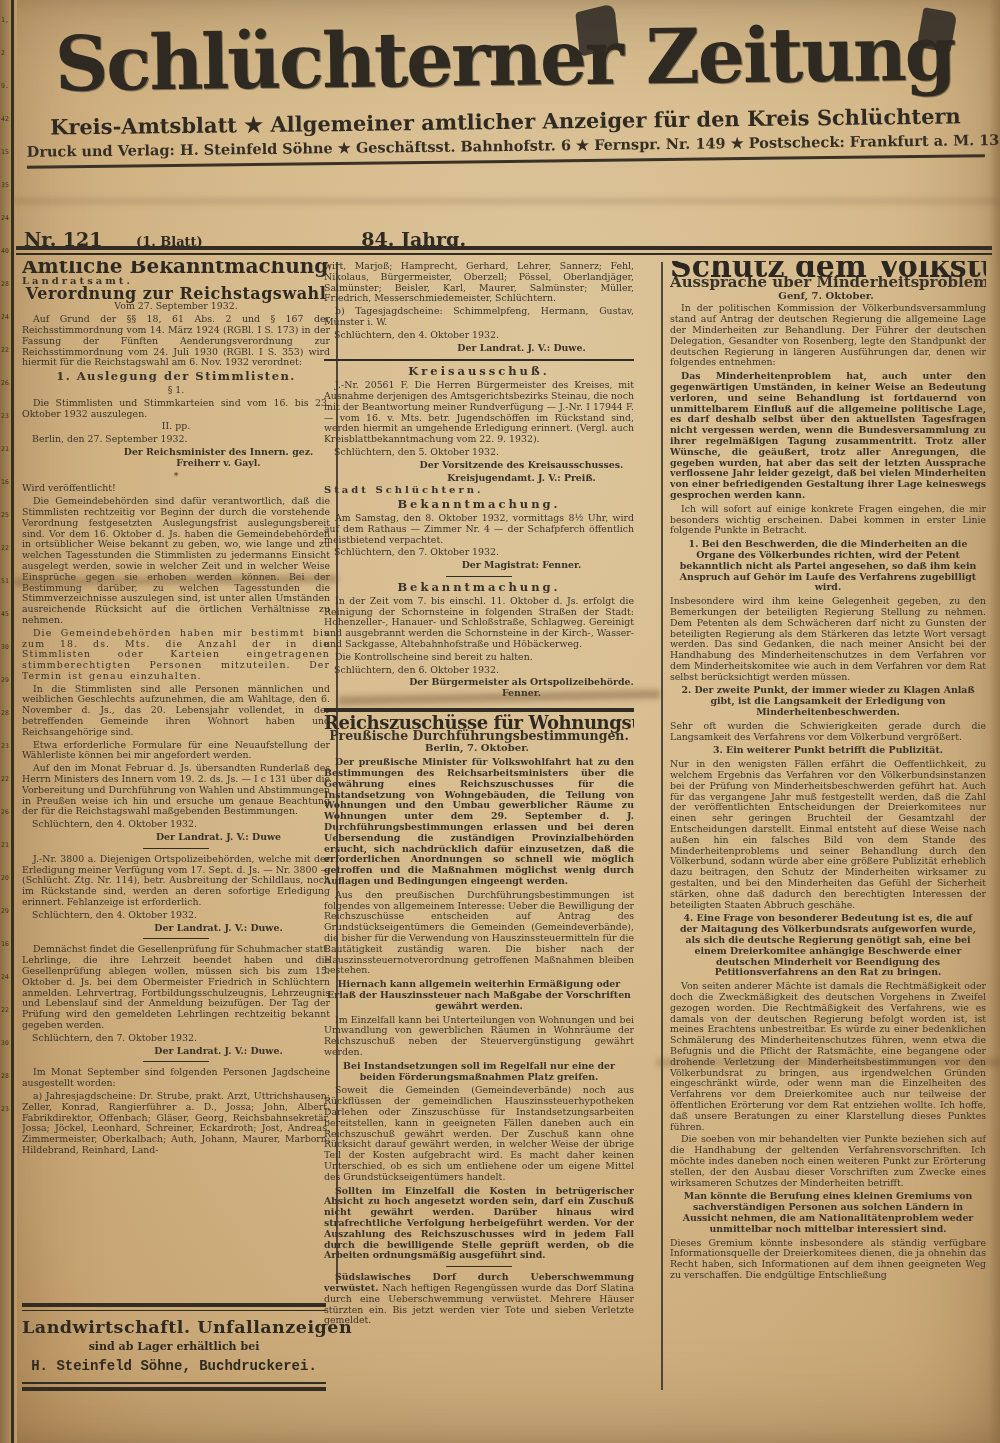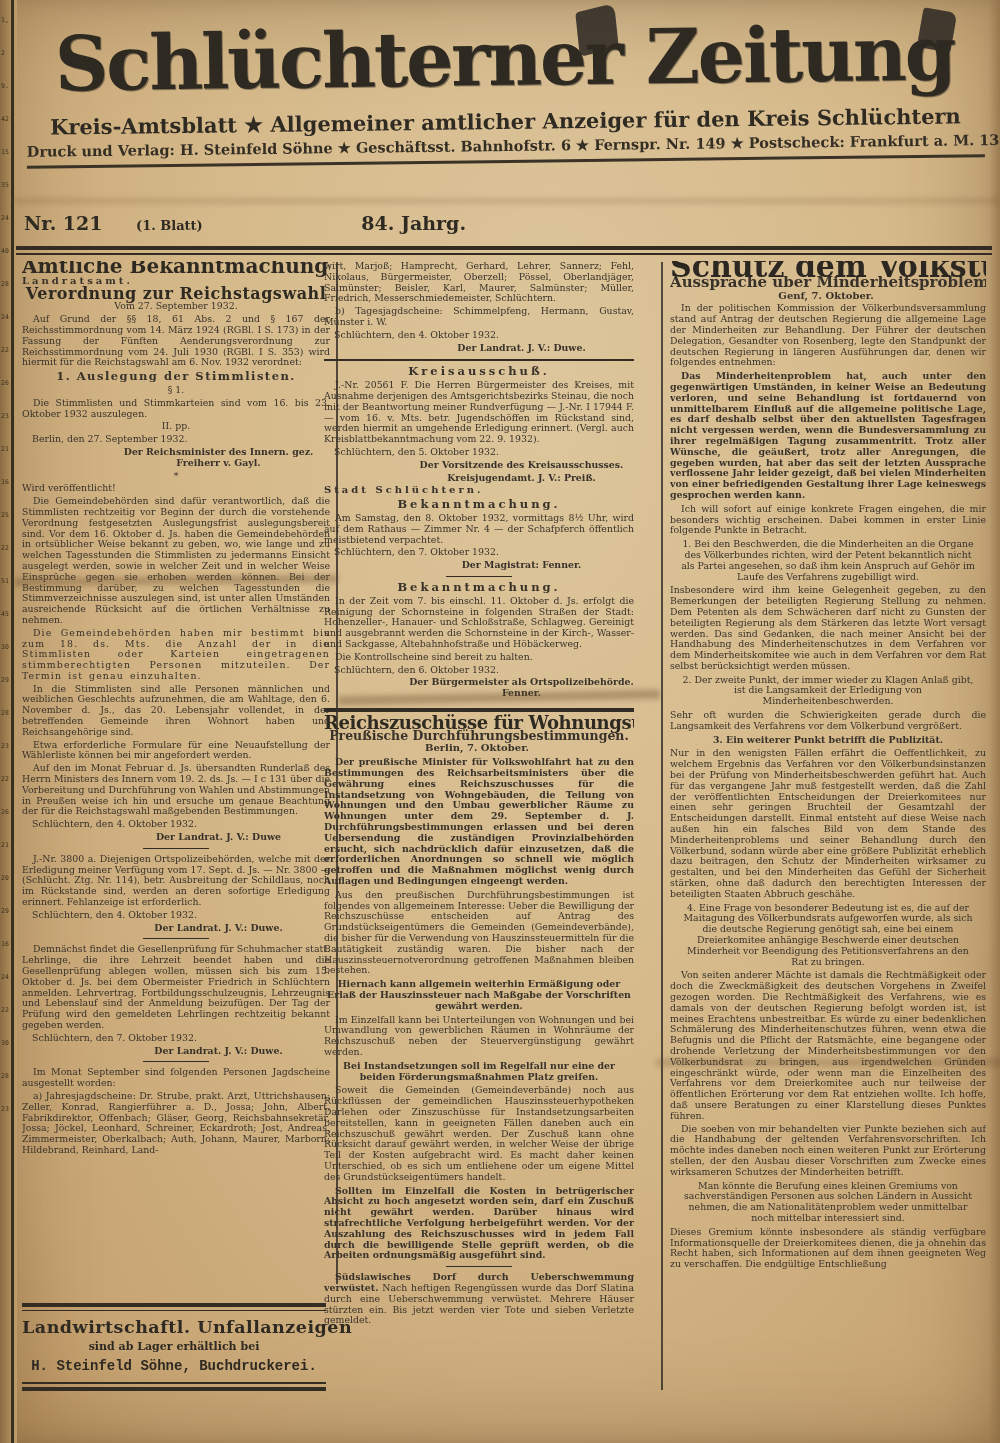--- a/index.html
+++ b/index.html
@@ -31,21 +31,21 @@
     transform:scaleX(1.06) scaleY(1.08);transform-origin:center;color:#2e2921;
     text-shadow:1px 1px 0 rgba(46,41,33,.45);white-space:nowrap;}
   .mast-sub{font-size:21px;font-weight:700;margin-top:2px;letter-spacing:0px;color:#2f2a22;white-space:nowrap;}
   .mast-pub{font-size:14.5px;font-weight:700;margin-top:3px;padding-bottom:6px;color:#352e24;
     border-bottom:3.5px solid #3a3226;white-space:nowrap;}
   .smudge{position:absolute;background:#2f2a24;opacity:.88;}
   .sm1{left:577px;top:8px;width:40px;height:44px;transform:rotate(-14deg) skewX(-8deg);border-radius:4px 10px 2px 6px;}
   .sm2{left:920px;top:10px;width:34px;height:40px;transform:rotate(10deg);border-radius:3px 8px 3px 8px;}
 
   
-  .dateline{position:absolute;top:212px;left:24px;right:14px;display:flex;align-items:baseline;font-weight:700;color:#2f2a22;}
+  .dateline{position:absolute;top:228px;left:24px;right:14px;display:flex;align-items:baseline;font-weight:700;color:#2f2a22;}
   .dl-no{font-size:19px;width:112px;}
   .dl-sheet{font-size:13px;width:200px;}
   .dl-date{font-size:21px;flex:1;text-align:center;}
   .dl-vol{font-size:19px;width:130px;text-align:right;}
   .dl-rule-thick{position:absolute;top:246px;left:16px;right:8px;height:4px;background:#332c22;}
   .dl-rule-thin{position:absolute;top:253px;left:16px;right:8px;height:1.5px;background:#332c22;}
 
   
   .col{position:absolute;top:261px;font-size:9.4px;line-height:10.8px;text-align:justify;color:#39322a;}
   #col1{left:22px;width:308px;height:1175px;}
@@ -55,21 +55,21 @@
   .vdiv{position:absolute;width:1.6px;background:rgba(47,42,36,.8);}
   #vdiv1{left:336px;top:262px;height:1022px;}
   #vdiv2{left:661px;top:262px;height:1128px;}
 
   .blk{margin:0 0 2px;}
   .b-p{text-indent:11px;}
   .b-p0{text-indent:0;}
   .b-psp{text-indent:11px;letter-spacing:1.1px;word-spacing:2px;}
   .b-pb{font-weight:700;text-indent:11px;margin:3px 0;}
   .b-pbc{font-weight:700;text-align:center;margin:3px 0;}
-  .b-pbc2{font-weight:400;text-align:center;padding:0 8px;margin:3px 0;}
+  .b-pbc2{font-weight:700;text-align:center;padding:0 8px;margin:3px 0;}
   .b-center{text-align:center;}
   .b-place{padding-left:10px;text-align:left;}
   .b-sig{font-weight:700;text-align:center;padding-left:85px;}
   .b-date{font-weight:700;text-align:center;font-size:10px;padding-right:4px;}
   .b-div{width:66px;border-top:1.8px solid var(--ink);margin:5px auto;}
   .b-rule{border-top:2.2px solid var(--ink);margin:6px 0 5px;}
   .b-thick{border-top:4px solid var(--ink);margin:9px 0 6px;}
   .b-h1{font-size:20px;font-weight:700;text-align:center;margin:0 0 4px;white-space:nowrap;color:#2e2921;}
   .b-kicker{font-size:10px;font-weight:700;letter-spacing:3px;margin:1px 0 2px;text-align:left;}
   .b-h2{font-size:16px;font-weight:700;text-align:center;letter-spacing:.5px;margin:2px 0;white-space:nowrap;color:#2e2921;}

